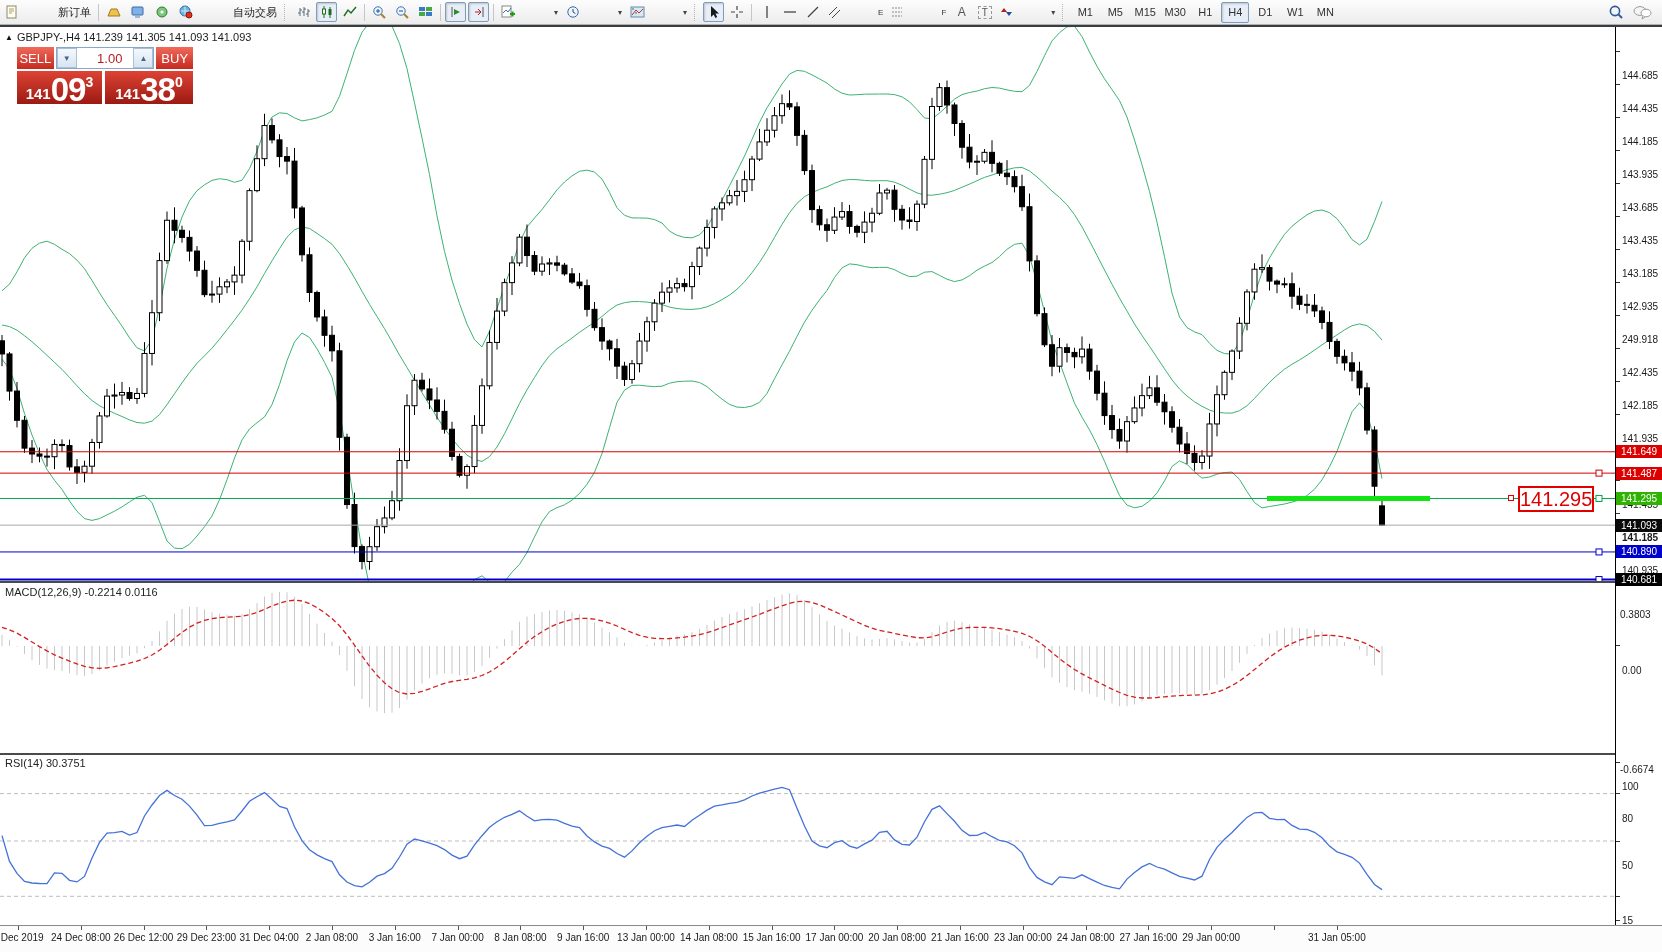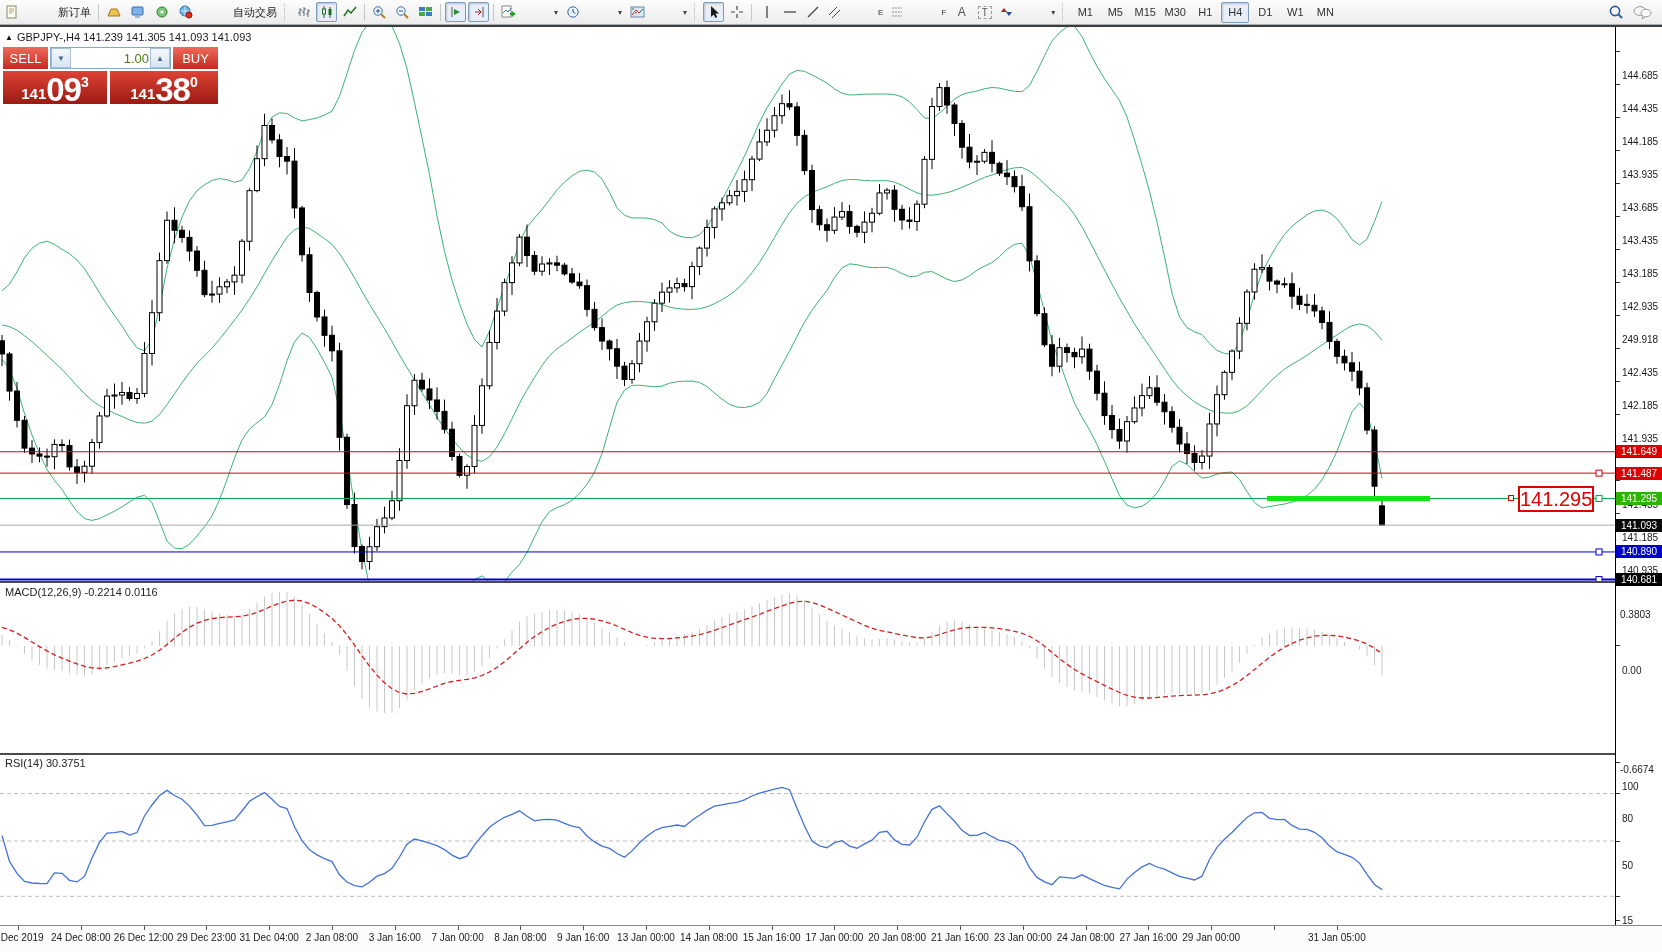--- a/index.html
+++ b/index.html
@@ -35,28 +35,28 @@
     font-size:10px;text-align:center;}
   .time-strip{position:absolute;left:0;top:925px;width:1662px;height:27px;background:#fcfcfc;
     border-top:1px solid #8a8a8a;box-sizing:border-box;}
   .time-lbl{position:absolute;top:6px;font-size:10px;color:#1a1a1a;white-space:nowrap;transform:translateX(-50%);}
   .time-tick{position:absolute;top:0;width:1px;height:4px;background:#555;}
   .pane-label{position:absolute;font-size:11px;color:#222;}
 
   
   .sym-info{position:absolute;left:5px;top:31px;font-size:11px;color:#1c1c1c;display:flex;align-items:center;}
   .sym-tri{font-size:8px;margin-right:4px;color:#111;}
-  .trade-panel{position:absolute;left:3px;top:47px;width:215px;}
+  .trade-panel{position:absolute;left:17px;top:47px;width:176px;}
   .tp-row1{display:flex;height:22px;}
   .tp-side{width:45px;background:linear-gradient(#ef6a5a,#c42a20);color:#fff;font-size:13px;
     display:flex;align-items:center;justify-content:center;}
   .tp-stepper{width:121px;display:flex;border:1px solid #89a8c8;background:#fff;box-sizing:border-box;margin:0 2px;}
   .tp-arrow{width:20px;background:linear-gradient(#f4f8fc,#d8e4f0);border:1px solid #a8c0d8;
     color:#44668c;font-size:8px;display:flex;align-items:center;justify-content:center;box-sizing:border-box;}
-  .tp-vol{flex:1;font-size:13px;color:#4d7c0f;display:flex;align-items:center;justify-content:flex-end;padding-right:1px;}
+  .tp-vol{flex:1;font-size:13px;color:#b91c1c;display:flex;align-items:center;justify-content:flex-end;padding-right:11px;}
   .tp-row2{display:flex;margin-top:2px;height:33px;}
   .tp-price{background:linear-gradient(#dd4335,#9c1a12);color:#fff;display:flex;align-items:flex-end;
     justify-content:center;padding-bottom:1px;}
   .tp-price .sm{font-size:15px;font-weight:bold;line-height:1;margin-bottom:2px;}
   .tp-price .bg{font-size:33px;line-height:0.82;font-weight:bold;letter-spacing:-1px;}
   .tp-price .sp{font-size:14px;font-weight:bold;line-height:1;margin-bottom:14px;}
   .tp-sell-price{width:104px;}
   .tp-buy-price{width:108px;margin-left:3px;}
 
   
@@ -913,21 +913,21 @@
       <div class="axis-lbl" style="left: 1622px; top: 343px;">142.435</div>
       <div class="axis-tick" style="left: 1616px; top: 380.5px;"></div>
       <div class="axis-lbl" style="left: 1622px; top: 376px;">142.185</div>
       <div class="axis-tick" style="left: 1616px; top: 413.5px;"></div>
       <div class="axis-lbl" style="left: 1622px; top: 409px;">141.935</div>
       <div class="axis-tick" style="left: 1616px; top: 446.5px;"></div>
       <div class="axis-lbl" style="left: 1622px; top: 442px;">141.685</div>
       <div class="axis-tick" style="left: 1616px; top: 479.5px;"></div>
       <div class="axis-lbl" style="left: 1622px; top: 475px;">141.435</div>
       <div class="axis-tick" style="left: 1616px; top: 512.5px;"></div>
-      <div class="axis-lbl" style="left: 1622px; top: 508px;">141.185</div>
+      <div class="axis-lbl" style="left: 1622px; top: 508px; font-weight: bold;">141.185</div>
       <div class="axis-tick" style="left: 1616px; top: 545.5px;"></div>
       <div class="axis-lbl" style="left: 1622px; top: 541px;">140.935</div>
       <div class="badge" style="top: 445.252px; background: rgb(221, 0, 0); color: rgb(255, 255, 255);">141.649</div>
       <div class="badge" style="top: 466.636px; background: rgb(221, 0, 0); color: rgb(255, 255, 255);">141.487</div>
       <div class="badge" style="top: 491.98px; background: rgb(45, 179, 0); color: rgb(255, 255, 255);">141.295</div>
       <div class="badge" style="top: 518.644px; background: rgb(10, 10, 10); color: rgb(255, 255, 255);">141.093</div>
       <div class="badge" style="top: 545.44px; background: rgb(0, 0, 204); color: rgb(255, 255, 255);">140.890</div>
       <div class="badge" style="top: 573.028px; background: #000000; color: rgb(255, 255, 255);">140.681</div>
       <div class="axis-lbl" style="left: 1620px; top: 585px;">0.3803</div>
       <div class="axis-tick" style="left: 1616px; top: 645px;"></div>

